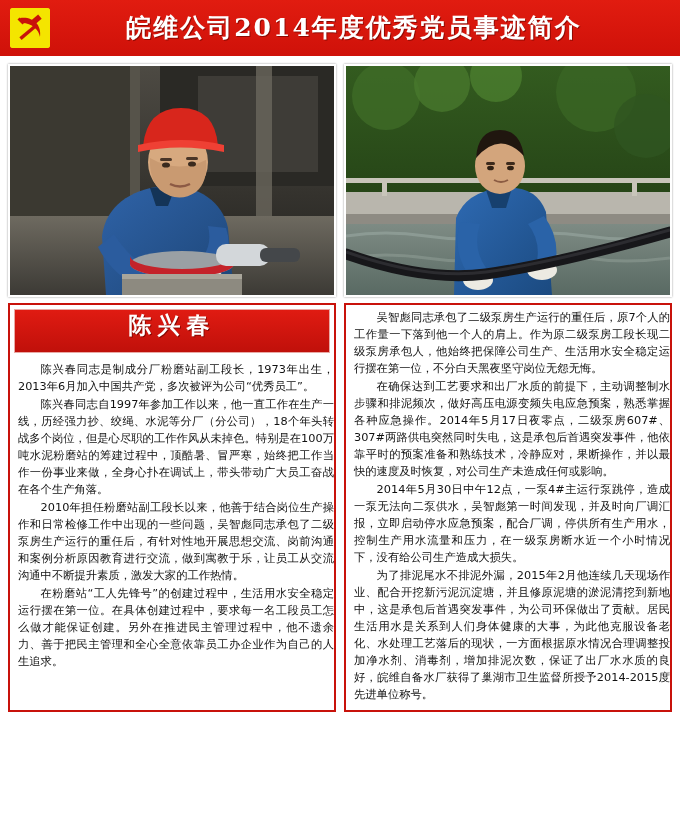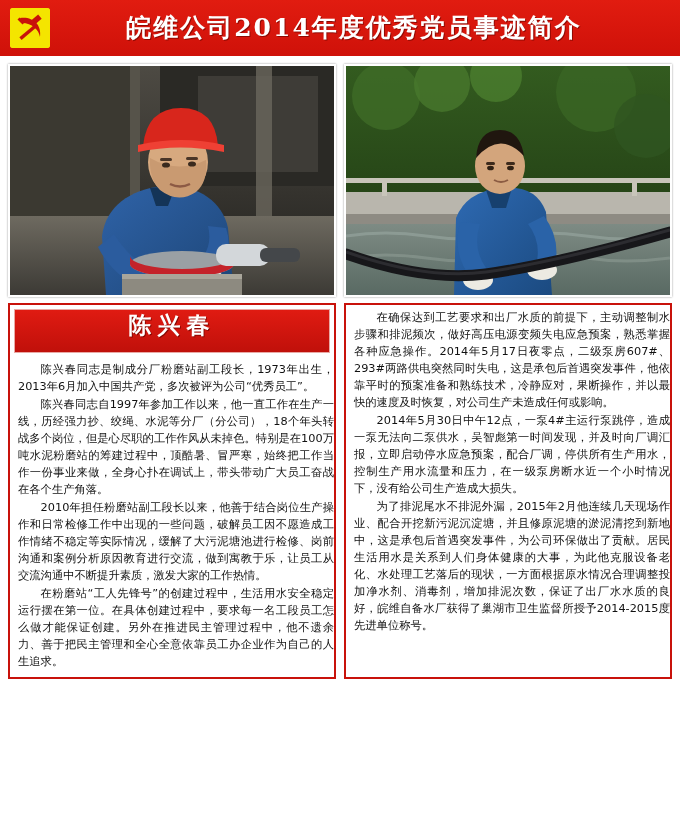--- a/index.html
+++ b/index.html
@@ -269,28 +269,29 @@
 
   <div class="columns">
 
     <div class="col">
       <div class="name-plate">
         <span>陈兴春</span>
       </div>
       <div class="body-text">
         <p>陈兴春同志是制成分厂粉磨站副工段长，1973年出生，2013年6月加入中国共产党，多次被评为公司“优秀员工”。</p>
         <p>陈兴春同志自1997年参加工作以来，他一直工作在生产一线，历经强力抄、绞绳、水泥等分厂（分公司），18个年头转战多个岗位，但是心尽职的工作作风从未掉色。特别是在100万吨水泥粉磨站的筹建过程中，顶酷暑、冒严寒，始终把工作当作一份事业来做，全身心扑在调试上，带头带动广大员工奋战在各个生产角落。</p>
-        <p>2010年担任粉磨站副工段长以来，他善于结合岗位生产操作和日常检修工作中出现的一些问题，破解员工因不愿造成工作情绪不稳定等实际情况，缓解了大污泥塘池进行检修、岗前沟通和案例分析原因教育进行交流，做到寓教于乐，让员工从交流沟通中不断提升素质，激发大家的工作热情。</p>
+        <p>2010年担任粉磨站副工段长以来，他善于结合岗位生产操作和日常检修工作中出现的一些问题，吴智彪同志承包了二级泵房生产运行的重任后，有针对性地开展思想交流、岗前沟通和案例分析原因教育进行交流，做到寓教于乐，让员工从交流沟通中不断提升素质，激发大家的工作热情。</p>
         <p>在粉磨站“工人先锋号”的创建过程中，生活用水安全稳定运行摆在第一位。在具体创建过程中，要求每一名工段员工怎么做才能保证创建。另外在推进民主管理过程中，他不遗余力、善于把民主管理和全心全意依靠员工办企业作为自己的人生追求。</p>
       </div>
     </div>
 
     <div class="col">
       <div class="body-text">
-        <p>在确保达到工艺要求和出厂水质的前提下，主动调整制水步骤和排泥频次，做好高压电源变频失电应急预案，熟悉掌握各种应急操作。2014年5月17日夜零点，二级泵房607#、293#两路供电突然同时失电，这是承包后首遇突发事件，他依靠平时的预案准备和熟练技术，冷静应对，果断操作，并以最快的速度及时恢复，对公司生产未造成任何或影响。</p>
+        <p>吴智彪同志承包了二级泵房生产运行的重任后，原7个人的工作量一下落到他一个人的肩上。作为原二级泵房工段长现二级泵房承包人，他始终把保障公司生产、生活用水安全稳定运行摆在第一位，不分白天黑夜坚守岗位无怨无悔。</p>
+        <p>在确保达到工艺要求和出厂水质的前提下，主动调整制水步骤和排泥频次，做好高压电源变频失电应急预案，熟悉掌握各种应急操作。2014年5月17日夜零点，二级泵房607#、307#两路供电突然同时失电，这是承包后首遇突发事件，他依靠平时的预案准备和熟练技术，冷静应对，果断操作，并以最快的速度及时恢复，对公司生产未造成任何或影响。</p>
         <p>2014年5月30日中午12点，一泵4#主运行泵跳停，造成一泵无法向二泵供水，吴智彪第一时间发现，并及时向厂调汇报，立即启动停水应急预案，配合厂调，停供所有生产用水，控制生产用水流量和压力，在一级泵房断水近一个小时情况下，没有给公司生产造成大损失。</p>
         <p>为了排泥尾水不排泥外漏，2015年2月他连续几天现场作业、配合开挖新污泥沉淀塘，并且修原泥塘的淤泥清挖到新地中，这是承包后首遇突发事件，为公司环保做出了贡献。居民生活用水是关系到人们身体健康的大事，为此他克服设备老化、水处理工艺落后的现状，一方面根据原水情况合理调整投加净水剂、消毒剂，增加排泥次数，保证了出厂水水质的良好，皖维自备水厂获得了巢湖市卫生监督所授予2014-2015度先进单位称号。</p>
       </div>
     </div>
 
   </div>
 
 </div>
 
 </body></html>

